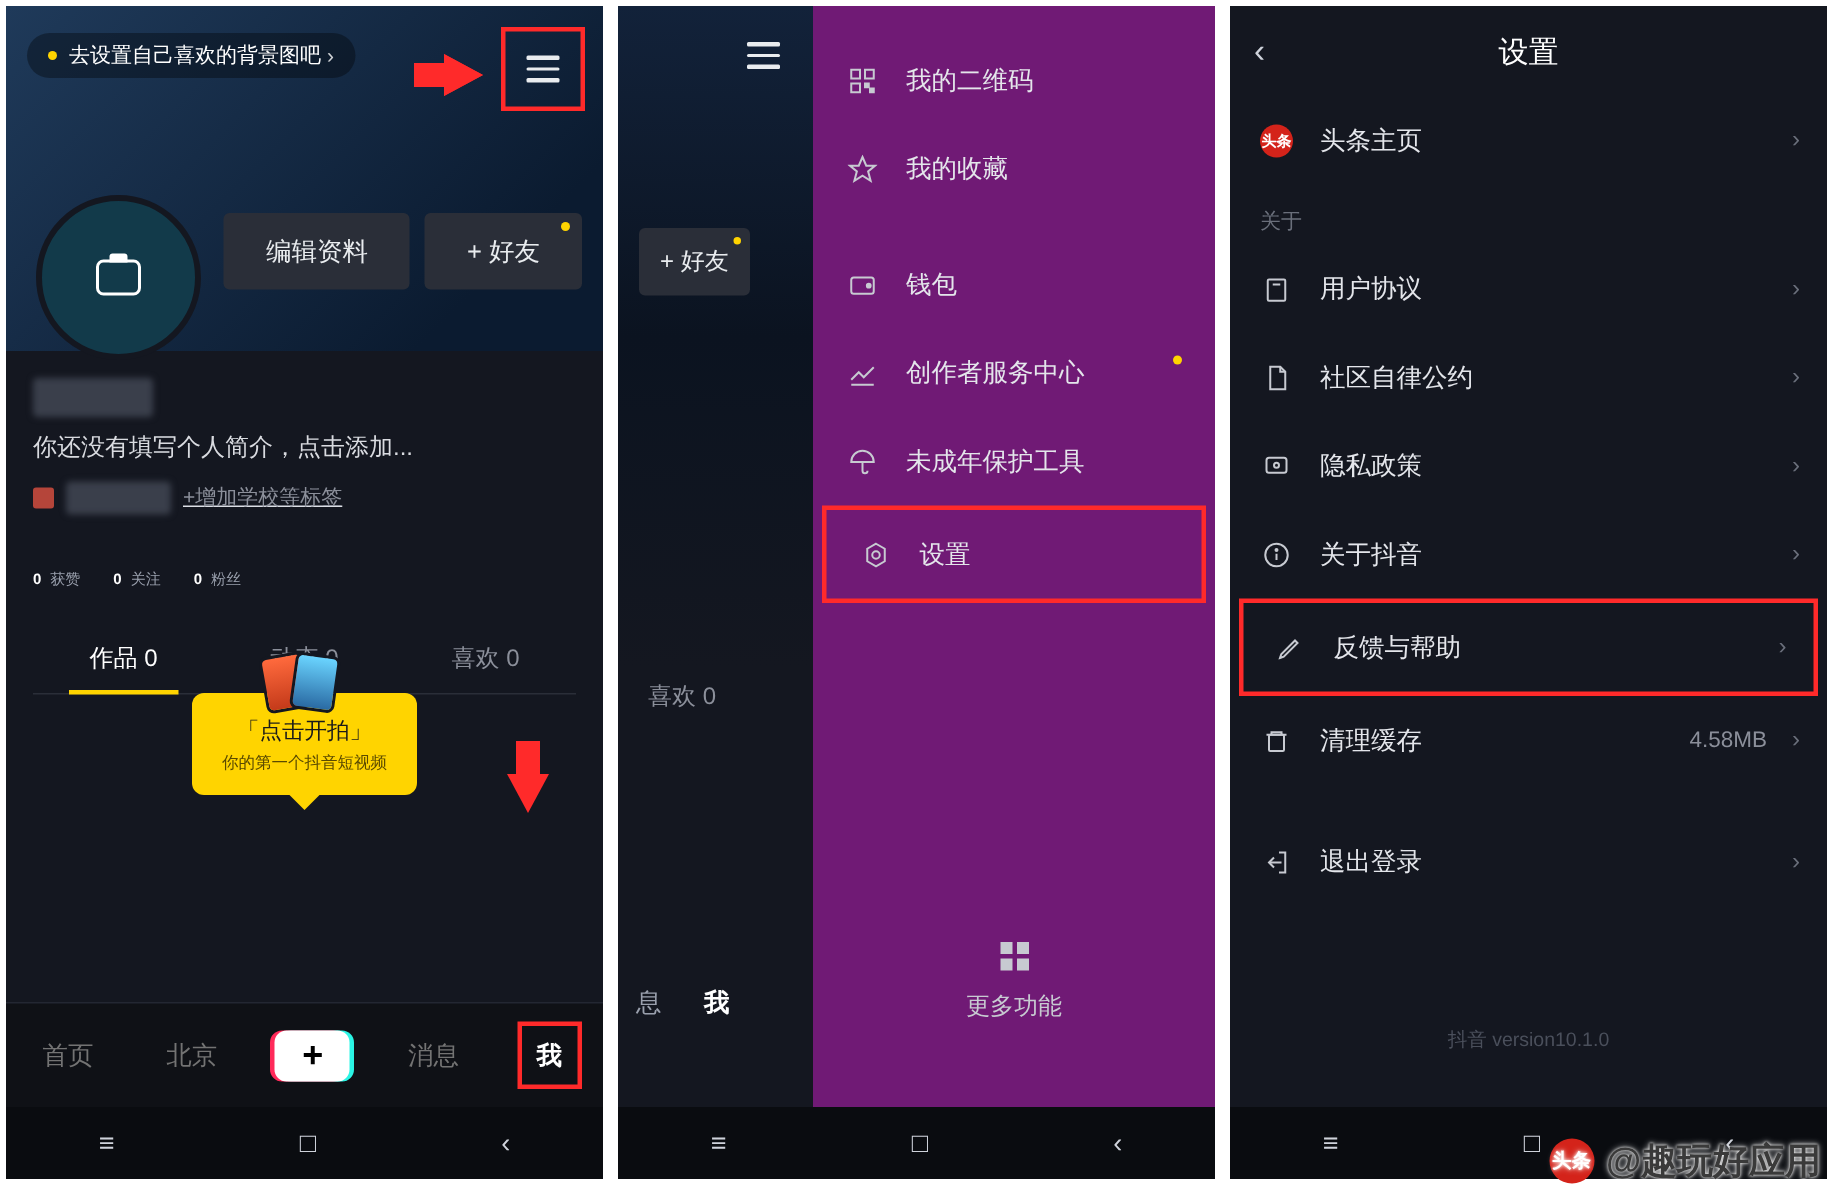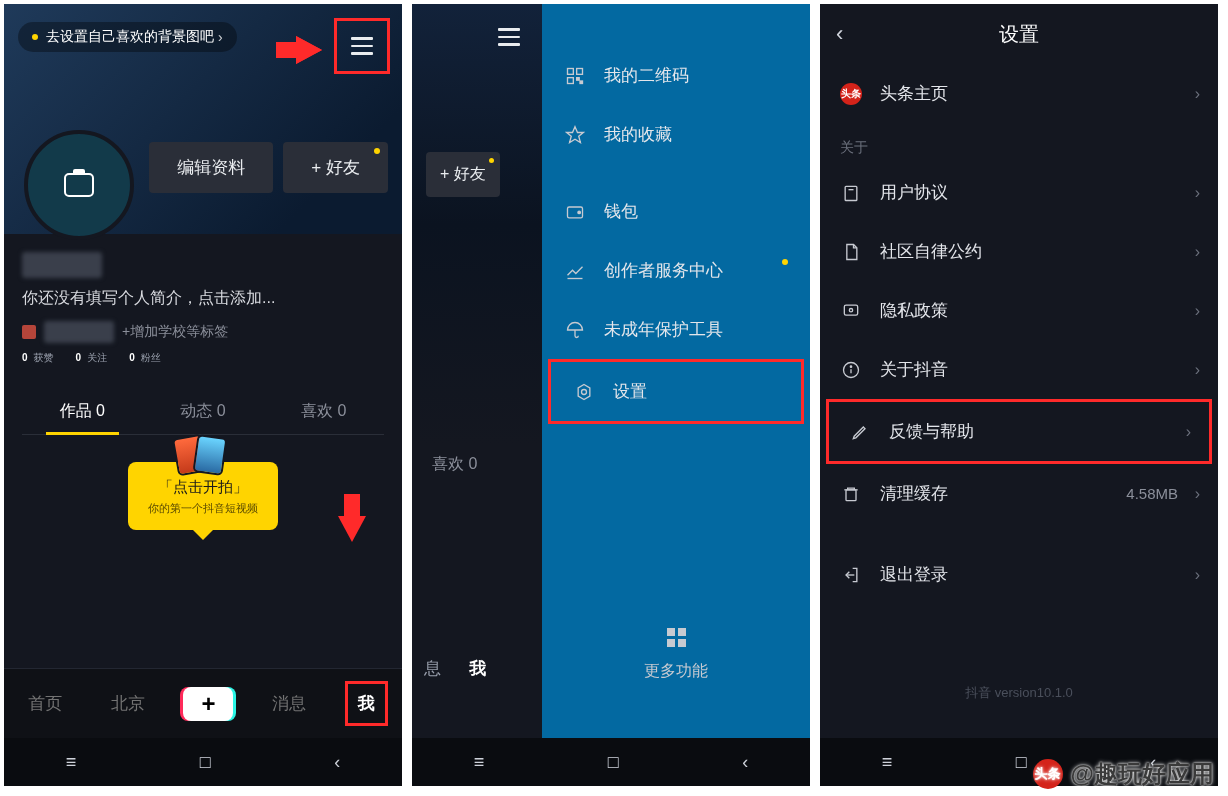--- a/index.html
+++ b/index.html
@@ -75,21 +75,21 @@
   }
   .avatar .cam::before { content:""; position:absolute; top:-6px; left:7px; width:12px; height:6px; background:#fff; border-radius:2px 2px 0 0; }
   .btn-row { position:absolute; right:14px; top:138px; display:flex; gap:10px; }
   .btn { background:#2a2e38; color:#e9ecef; border:none; padding:14px 28px; font-size:17px; border-radius:4px; display:flex; align-items:center; gap:2px; position:relative; }
   .btn .ydot { position:absolute; top:6px; right:8px; width:6px; height:6px; background:#ffd400; border-radius:50%; }
   .s1-body { padding: 18px 18px 0 18px; flex:1; position:relative; }
   .blur-name { width:80px; height:26px; background:#3a3f4b; border-radius:3px; filter:blur(2px); margin-bottom:10px; }
   .douyin-id { color:#8b8f9a; font-size:14px; display:flex; align-items:center; gap:6px; margin-bottom:18px; }
   .douyin-id .blur { width:60px; height:16px; background:#3a3f4b; border-radius:2px; filter:blur(2px); }
   .bio { font-size:16px; color:#d9dbe0; margin-bottom:12px; }
-  .tag-row { display:flex; align-items:center; gap:8px; margin-bottom:8px; }
+  .tag-row { display:flex; align-items:center; gap:8px; margin-bottom:36px;text-decoration:underline; }
   .tag-blur { width:70px; height:22px; background:#3a3f4b; border-radius:3px; filter:blur(2px); }
   .tag-plus { font-size:14px; color:#8b8f9a; }
   .stats { display:flex; gap:22px; font-size:10px; margin-bottom:24px; }
   .stats span b { color:#fff; font-weight:600; margin-right:6px; }
   .stats span { color:#9aa0ad; }
   .tabs { display:flex; border-bottom:1px solid #2a2e38; }
   .tab { flex:1; text-align:center; padding:12px 0; font-size:16px; color:#8b8f9a; position:relative; }
   .tab.active { color:#fff; }
   .tab.active::after { content:""; position:absolute; bottom:-1px; left:20%; width:60%; height:3px; background:#ffd400; }
   .tooltip {
@@ -129,21 +129,21 @@
     background:linear-gradient(180deg,#12223a 0%, #0b1320 30%, #141720 60%);
     padding-top:18px;
   }
   .s2-left .ham2 { margin: 6px 0 0 86px; }
   .s2-left .btn2 { margin: 106px 0 0 14px; background:#2a2e38; padding:12px 14px; border-radius:4px; font-size:16px; color:#e9ecef; display:inline-flex; position:relative; }
   .s2-left .btn2 .ydot{ position:absolute; top:6px; right:6px; width:5px;height:5px;background:#ffd400;border-radius:50%; }
   .s2-left .tabtxt { position:absolute; top:450px; left:20px; color:#8b8f9a; font-size:16px; }
   .s2-left .msgtxt { position:absolute; bottom:58px; left:12px; color:#9aa0ad; font-size:17px; }
   .drawer {
     position:absolute; right:0; top:0; width:268px; height:734px;
-    background:#0369a1; padding: 42px 0 0 0;
+    background:#701a75; padding: 20px 0 0 0;
   }
   .d-item { display:flex; align-items:center; gap:18px; padding:18px 22px; color:#e4e6eb; font-size:17px; position:relative; }
   .d-item .ico { width:22px; height:22px; display:flex; align-items:center; justify-content:center; color:#c7cad1; }
   .d-item .ydot { position:absolute; right:22px; top:18px; width:6px;height:6px; background:#ffd400; border-radius:50%; }
   .d-spacer { height:18px; }
   .d-item.boxed { border:3px solid #ff2a2a; margin:0 6px; }
   .d-more { position:absolute; bottom:56px; left:0; right:0; display:flex; align-items:center; justify-content:center; gap:14px; color:#c7cad1; font-size:16px;flex-direction:column; }
   .grid4 { display:grid; grid-template-columns:8px 8px; grid-template-rows:8px 8px; gap:3px; }
   .grid4 span { background:#c7cad1; }
   

